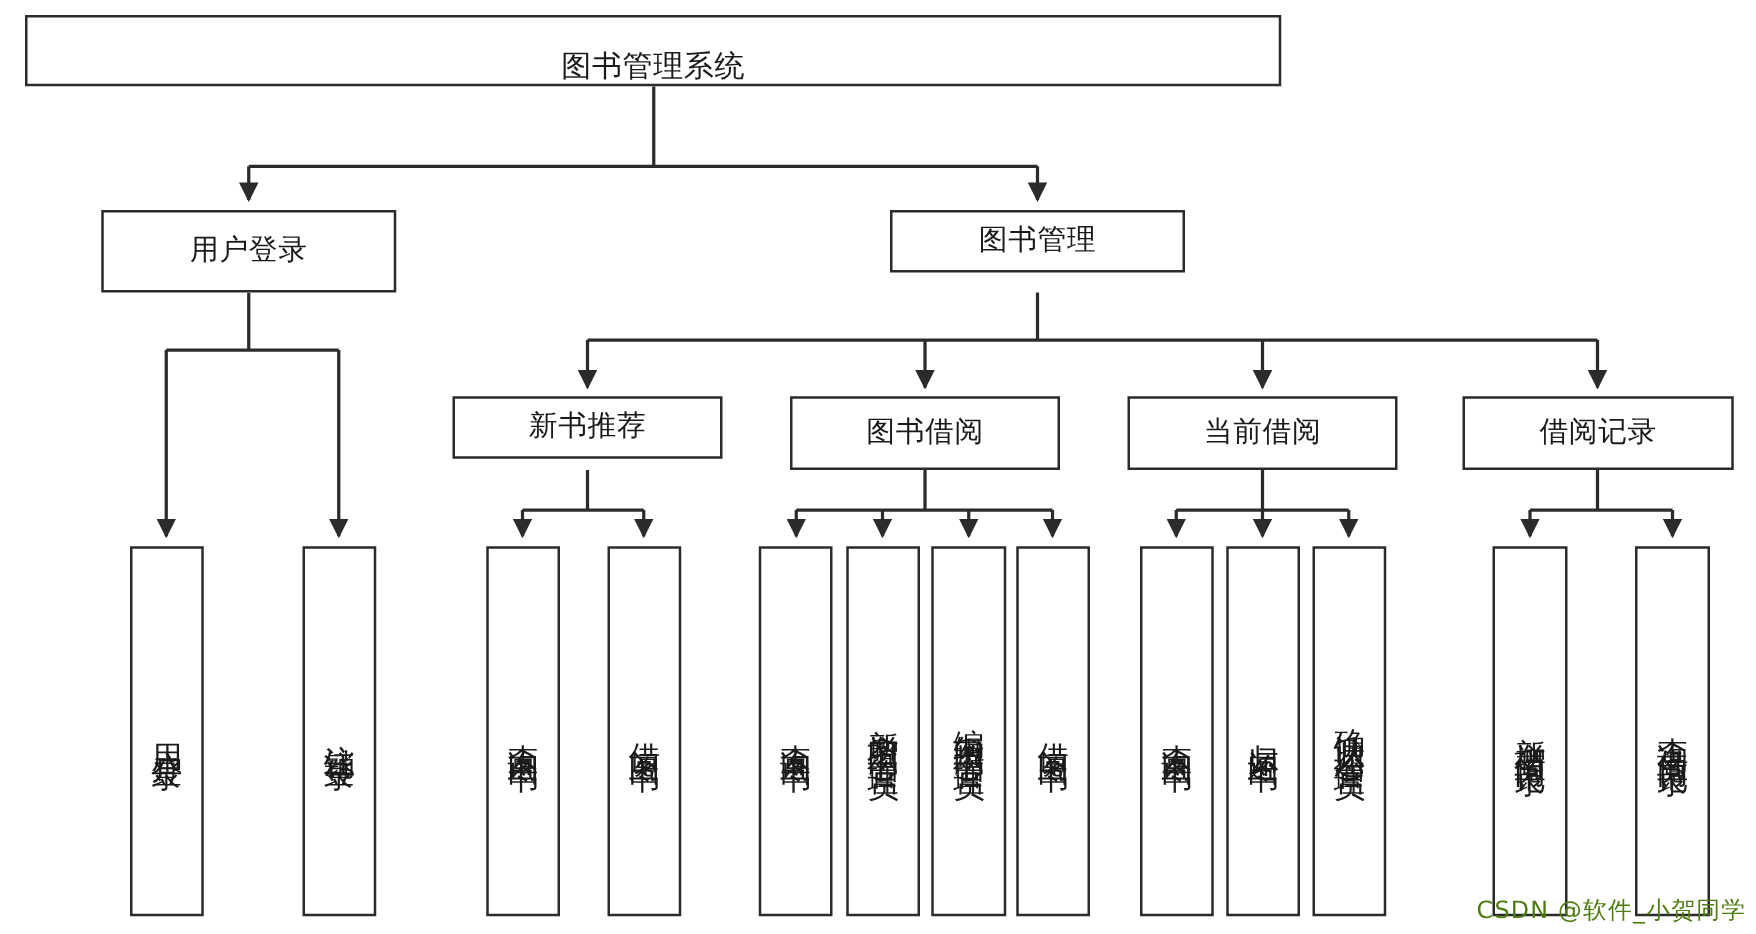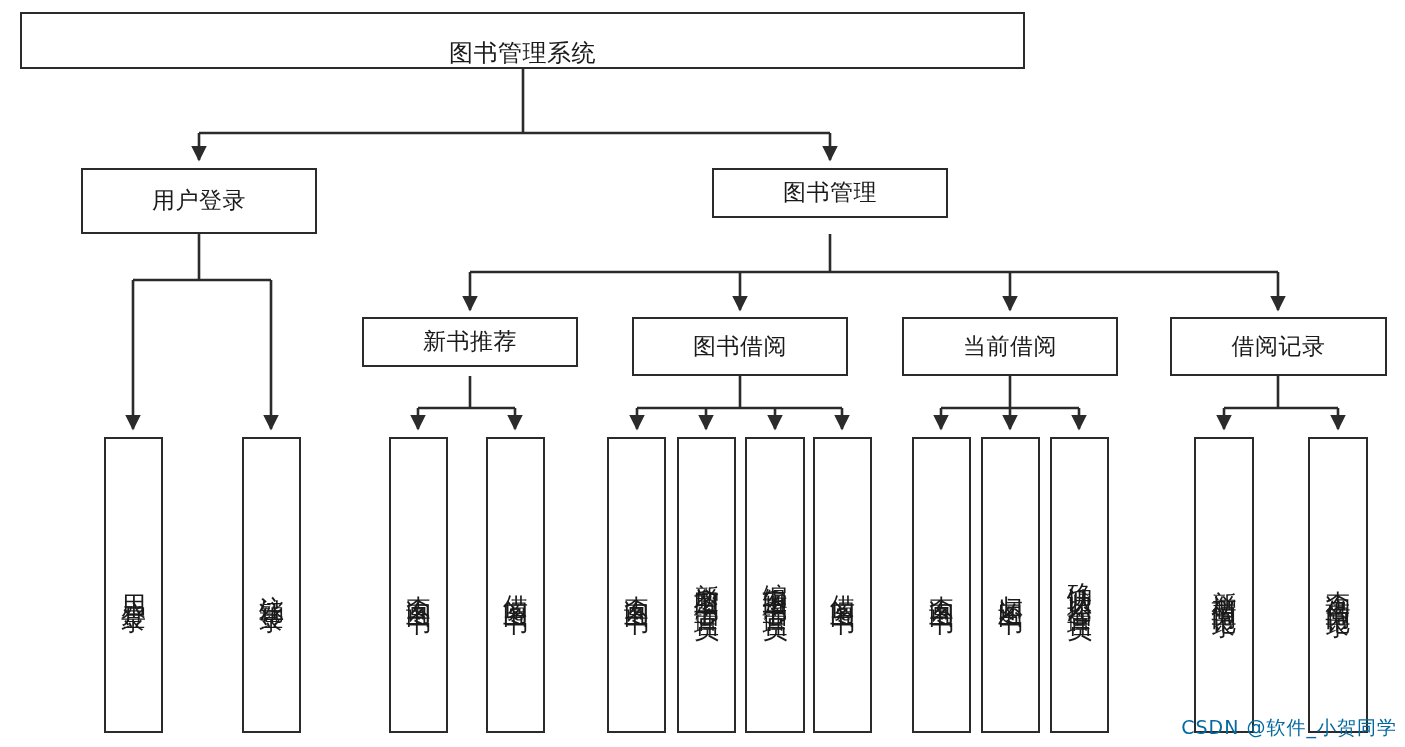--- a/index.html
+++ b/index.html
@@ -61,21 +61,21 @@
     font-size: 25px;
     letter-spacing: 5px;
     line-height: 1;
     white-space: nowrap;
   }
   #watermark {
     position: absolute;
     right: 8px;
     bottom: 6px;
     font-size: 19px;
-    color: #0369a1;
+    color: #4d7c0f;
     letter-spacing: 1px;
     z-index: 5;
     white-space: nowrap;
   }
 </style>
 </head>
 <body>
 
 <div id="diagram-canvas">
 

